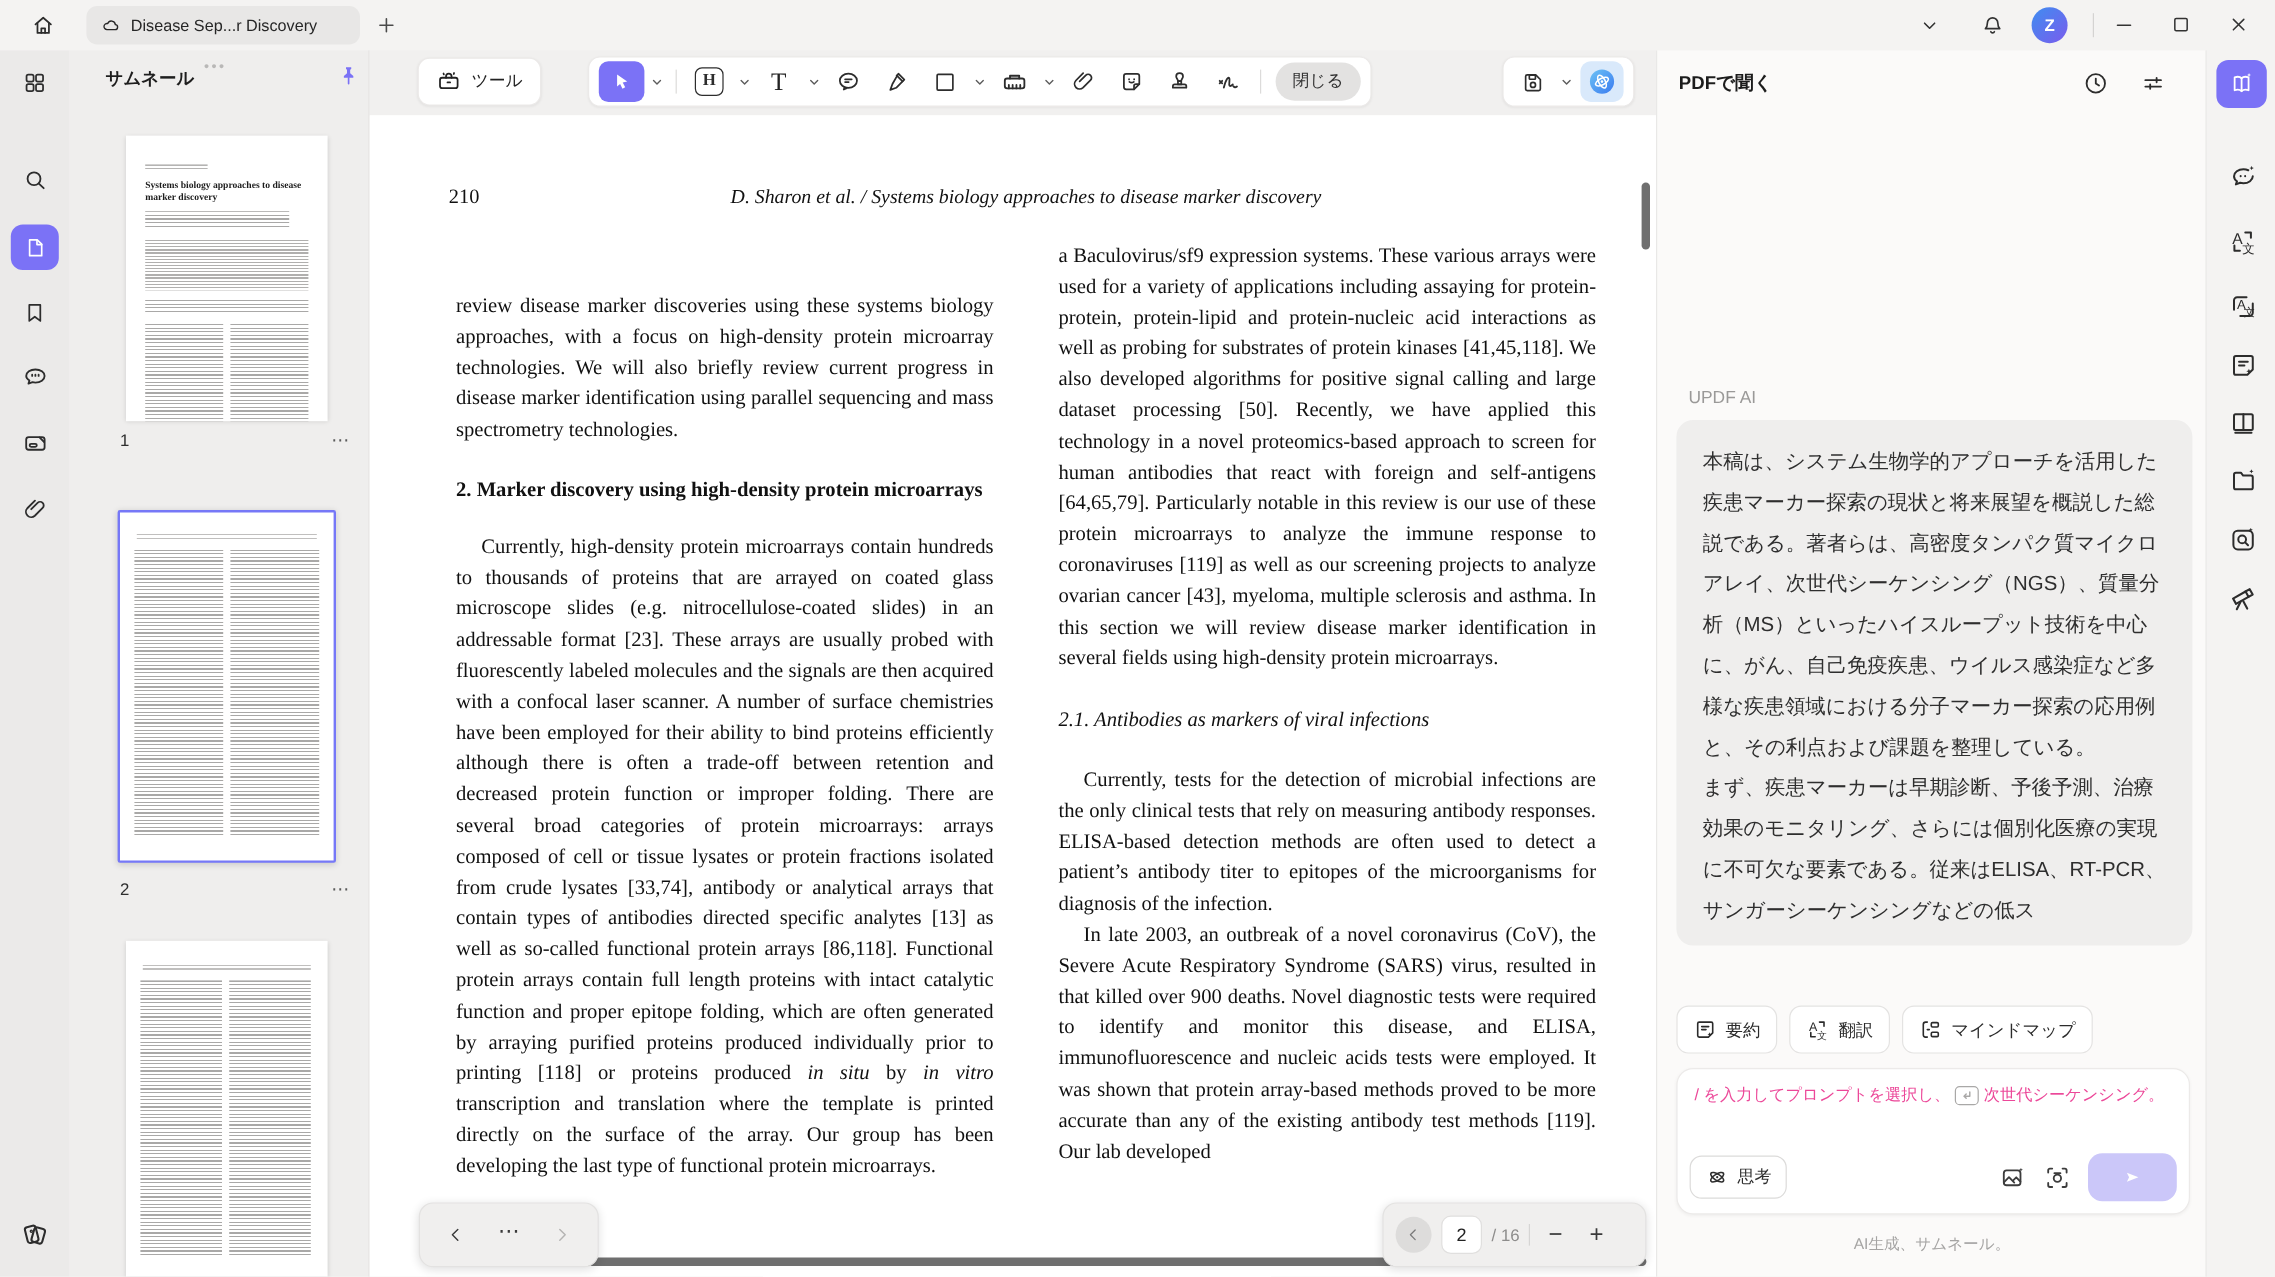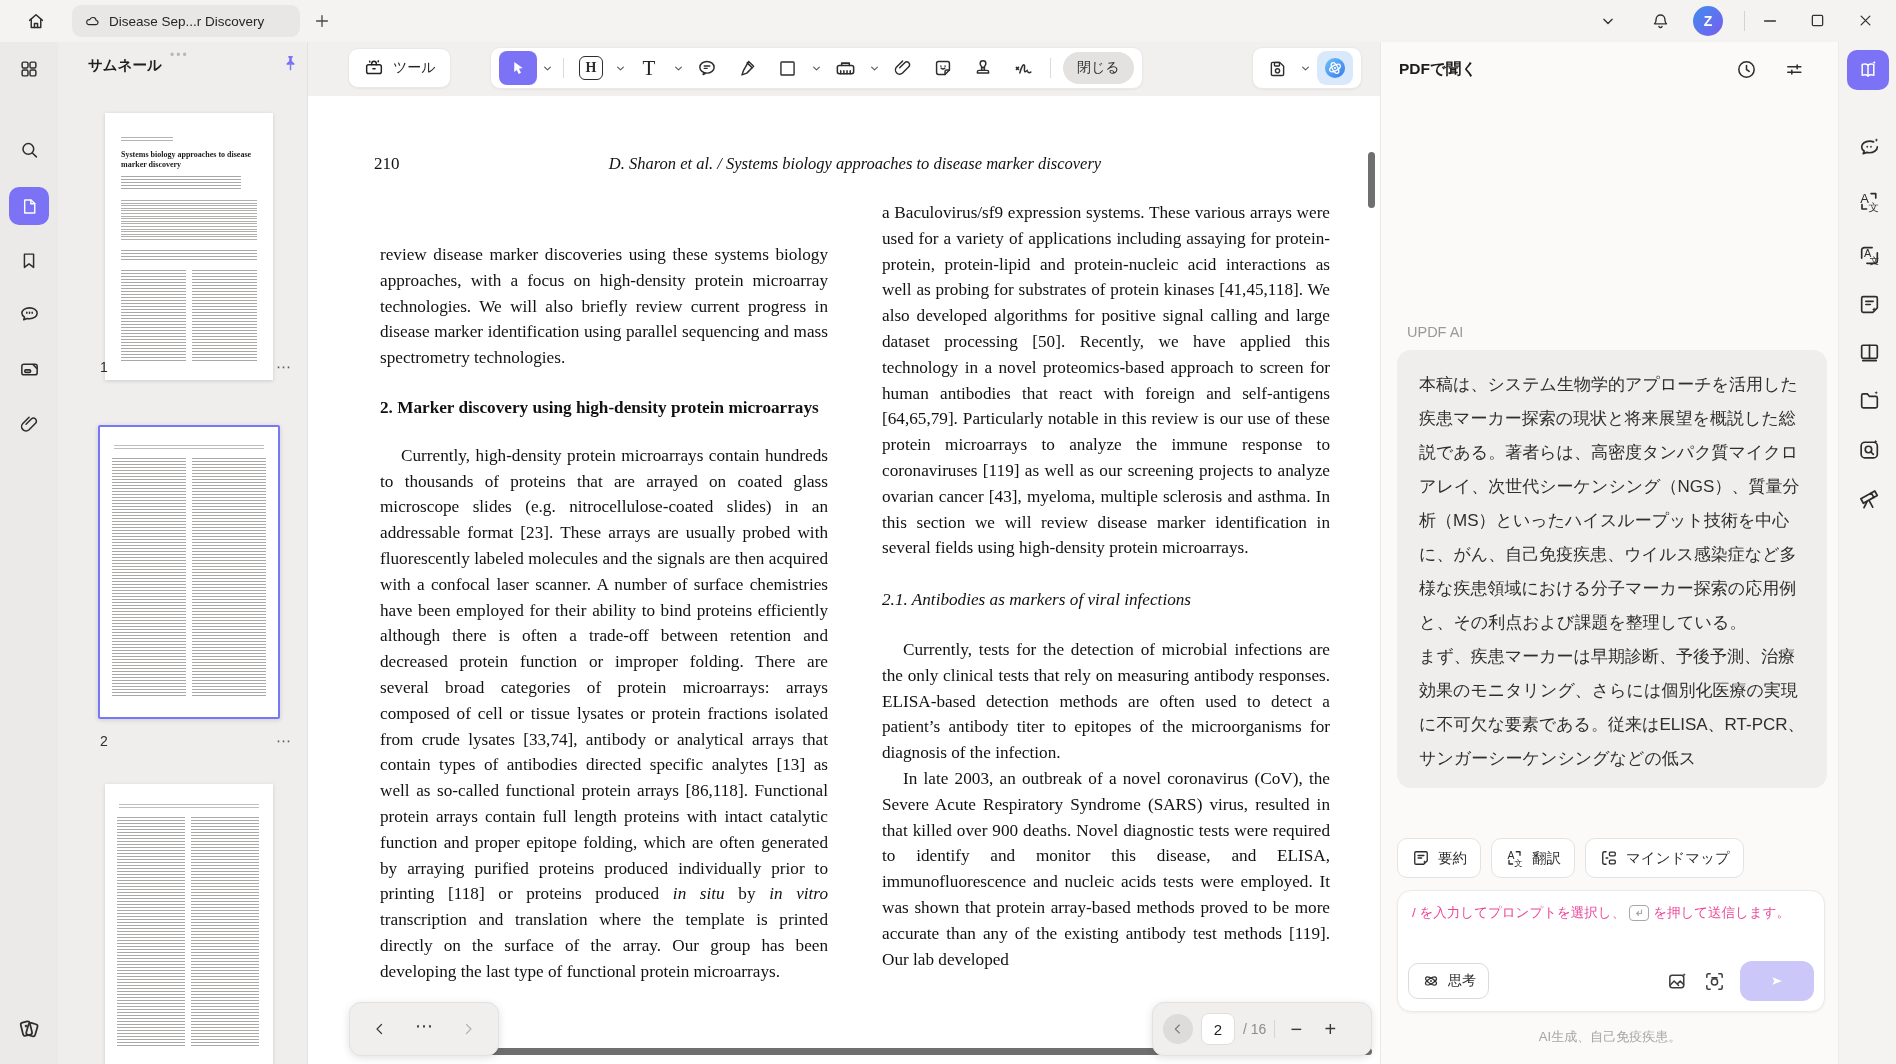--- a/index.html
+++ b/index.html
@@ -23,21 +23,21 @@
   .sidebar { left:0; top:42px; width:58px; height:1022px; background:#ebeae9; }
   .sb-ic { left:15px; width:28px; height:28px; color:#2d2d2d; display:flex; align-items:center; justify-content:center; }
   .sb-active { left:9px; width:40px; height:38px; background:#7b72f6; border-radius:10px; color:#fff; display:flex; align-items:center; justify-content:center; }
 
   
   .thumb-panel { left:58px; top:42px; width:250px; height:1022px; background:#efeeed; border-right:1px solid #e4e3e2; }
   .tp-dots { left:112px; top:6px; color:#b9b8b7; font-size:12px; letter-spacing:2px; }
   .tp-title { left:30px; top:14px; font-size:14.5px; font-weight:700; color:#1e1e1e; }
   .tp-pin { left:222px; top:11px; color:#7b72f6; }
   .thumb { background:#fff; box-shadow:0 1px 4px rgba(0,0,0,.14); }
-  .thumb1 { left:47px; top:71px; width:168px; height:267px; padding:24px 14px 0 16px; overflow:hidden; }
+  .thumb1 { left:47px; top:71px; width:168px; height:238px; padding:24px 14px 0 16px; overflow:hidden; }
   .mini-eyebrow { width:52px; height:5px; background:repeating-linear-gradient(#b5b4b3 0 1px,transparent 1px 2.6px); margin-bottom:8px; }
   .mini-title { font-family:"Liberation Serif", serif; font-weight:700; font-size:8px; line-height:10px; color:#1c1c1c; margin-bottom:6px; }
   .mini-lines { background:repeating-linear-gradient(#a9a8a7 0 1px,transparent 1px 3px); }
   .mini-2col { display:flex; gap:6px; }
   .thumb-label { font-size:14px; color:#2e2e2e; }
   .thumb-menu { color:#5a5a5a; font-size:15px; letter-spacing:1px; }
   .thumb2 { left:40px; top:383px; width:182px; height:294px; background:#fff; border:2.5px solid #7678f7; border-radius:2px; box-shadow:0 1px 5px rgba(0,0,0,.15); padding:18px 12px 0 12px; overflow:hidden; }
   .thumb3 { left:47px; top:742px; width:168px; height:280px; padding:20px 12px 0 12px; overflow:hidden; }
 
   
@@ -499,21 +499,21 @@
 
   <div class="abs input-box">
     <div class="placeholder">
       <span>/ を入力してプロンプトを選択し、</span>
       <span class="enter-chip">
         <svg class="ic" width="12" height="12" viewBox="0 0 24 24" style="stroke-width:2.4;">
             <path d="M17 6v7H8"></path>
             <path d="M11 9.5 7.5 13l3.5 3.5"></path>
           </svg>
       </span>
-      <span>を押して送信します。</span>
+      <span>次世代シーケンシング。</span>
     </div>
     <div class="input-bottom">
       <div class="think-btn">
         <svg class="ic" width="20" height="20" viewBox="0 0 24 24">
             <ellipse cx="12" cy="12" rx="7.4" ry="3.1" transform="rotate(-32 12 12)"></ellipse>
             <ellipse cx="12" cy="12" rx="7.4" ry="3.1" transform="rotate(32 12 12)"></ellipse>
             <circle cx="12" cy="12" r="1.1" fill="currentColor" stroke="none"></circle>
           </svg>
         <span>思考</span>
       </div>
@@ -533,21 +533,21 @@
           </svg>
       </div>
       <div class="send-btn">
         <svg class="ic" width="20" height="20" viewBox="0 0 24 24">
             <path d="M6.5 7.5 18 12l-11.5 4.5 2.2-4.5z" fill="#fff" stroke="none"></path>
           </svg>
       </div>
     </div>
   </div>
 
-  <div class="abs ap-footer">AI生成、自己免疫疾患。</div>
+  <div class="abs ap-footer">AI生成、サムネール。</div>
 </div>
 
 <div class="abs right-strip">
   <div class="abs book-btn">
     <svg class="ic" width="24" height="24" viewBox="0 0 24 24" style="stroke-width:1.5;">
         <path d="M12 7.2c-1.3-1.3-3.3-1.6-5.8-.8v10.8c2.5-.8 4.5-.5 5.8.8 1.3-1.3 3.3-1.6 5.8-.8V6.4c-2.5-.8-4.5-.5-5.8.8z"></path>
         <path d="M12 7.2V18"></path>
         <path d="M18.2 2.8l.5 1.2 1.2.5-1.2.5-.5 1.2-.5-1.2-1.2-.5 1.2-.5z" fill="#fff" stroke="none"></path>
       </svg>
   </div>

